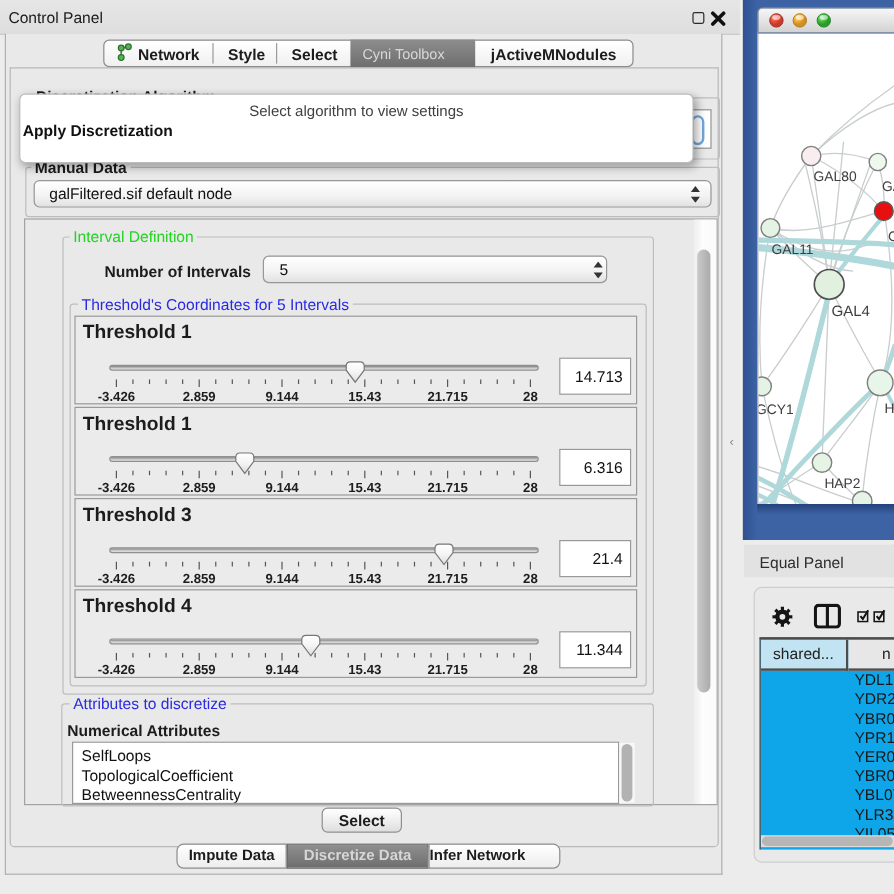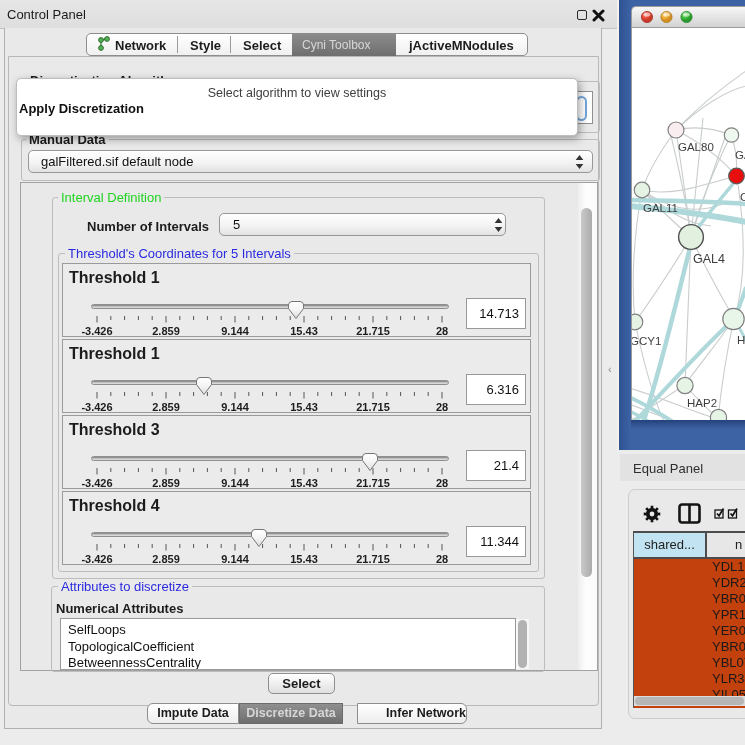--- a/index.html
+++ b/index.html
@@ -281,22 +281,22 @@
 <div class="abs b13" style="left:56px;top:601px">Numerical Attributes</div>
 <div class="abs" style="left:60px;top:618px;width:456px;height:52px;background:#fff;border:1px solid #9a9a9a;box-sizing:border-box;overflow:hidden">
   <div style="font-size:13px;color:#111;padding-left:7px;line-height:16.5px;padding-top:3px">SelfLoops<br>TopologicalCoefficient<br>BetweennessCentrality</div>
 </div>
 <div class="abs" style="left:516px;top:619px;width:13px;height:50px;background:#f7f7f7"></div>
 <div class="abs" style="left:518px;top:620px;width:9px;height:48px;background:#b2b2b2;border-radius:5px"></div>
 
 <div class="abs" style="left:268px;top:673px;width:67px;height:21px;background:linear-gradient(180deg,#ffffff,#ececec 60%,#dedede);border:1px solid #8f8f8f;border-radius:5px;box-sizing:border-box;text-align:center;font-size:13px;font-weight:bold;color:#1c1c1c;line-height:19px">Select</div>
 
 <div class="abs" style="left:147px;top:703px;width:92px;height:21px;background:linear-gradient(180deg,#ffffff,#ededed);border:1px solid #8d8d8d;border-radius:6px 0 0 6px;box-sizing:border-box;text-align:center;font-size:12.5px;font-weight:bold;color:#1c1c1c;line-height:19px">Impute Data</div>
-<div class="abs" style="left:239px;top:703px;width:104px;height:21px;background:linear-gradient(180deg,#8f8f8f,#6e6e6e);border:1px solid #6b6b6b;box-sizing:border-box;text-align:center;font-size:12.5px;font-weight:bold;color:#d6d6d6;line-height:19px">Discretize Data</div>
-<div class="abs" style="left:357px;top:703px;width:110px;height:21px;background:linear-gradient(180deg,#ffffff,#ededed);border:1px solid #8d8d8d;border-radius:0 6px 6px 0;box-sizing:border-box;text-align:right;font-size:12.5px;font-weight:bold;color:#1c1c1c;line-height:19px">Infer Network</div>
+<div class="abs" style="left:239px;top:703px;width:118px;height:21px;background:linear-gradient(180deg,#8f8f8f,#6e6e6e);border:1px solid #6b6b6b;box-sizing:border-box;text-align:center;font-size:12.5px;font-weight:bold;color:#d6d6d6;line-height:19px">Discretize Data</div>
+<div class="abs" style="left:357px;top:703px;width:110px;height:21px;background:linear-gradient(180deg,#ffffff,#ededed);border:1px solid #8d8d8d;border-radius:0 6px 6px 0;box-sizing:border-box;text-align:left;font-size:12.5px;font-weight:bold;color:#1c1c1c;line-height:19px">Infer Network</div>
 
 <div class="abs" style="left:16px;top:78px;width:562px;height:58px;background:#fff;border:1px solid #bdbdbd;border-radius:5px;box-shadow:2px 3px 8px rgba(0,0,0,0.35);box-sizing:border-box">
   <div style="position:absolute;left:0;top:7px;width:100%;text-align:center;font-size:12.5px;color:#404040">Select algorithm to view settings</div>
   <div style="position:absolute;left:2px;top:22px;font-size:13px;font-weight:bold;color:#111">Apply Discretization</div>
 </div>
 
 <div class="abs" style="left:608px;top:363px;font-size:11px;color:#8a8a8a">‹</div>
 
 <div class="abs" style="left:617px;top:0;width:128px;height:450px;background:#f2f1ec"></div>
 <div class="abs" style="left:619px;top:0;width:126px;height:450px;background:linear-gradient(90deg,#2f5290,#3d63a5 12px)"></div>
@@ -409,19 +409,19 @@
  <rect x="1.5" y="1.5" width="20" height="18" rx="2.5" fill="none" stroke="#141414" stroke-width="2.6"></rect>
  <line x1="11.5" y1="1.5" x2="11.5" y2="19.5" stroke="#141414" stroke-width="2.6"></line>
 </svg>
 <svg class="abs" style="left:714px;top:507px" width="26" height="12" viewBox="0 0 26 12">
  <rect x="1" y="3" width="8" height="8" fill="none" stroke="#141414" stroke-width="1.3"></rect>
  <path d="M3 6.5 L5 8.8 L9.5 1.5" fill="none" stroke="#141414" stroke-width="1.7"></path>
  <rect x="14.5" y="3" width="8" height="8" fill="none" stroke="#141414" stroke-width="1.3"></rect>
  <path d="M16.5 6.5 L18.5 8.8 L23 1.5" fill="none" stroke="#141414" stroke-width="1.7"></path>
 </svg>
 
-<div class="abs" style="left:633px;top:531px;width:112px;height:177px;border-top:2px solid #4c4c4c;border-left:1.5px solid #555;box-sizing:border-box;background:#c2410c;overflow:hidden">
+<div class="abs" style="left:633px;top:531px;width:112px;height:177px;border-top:2px solid #4c4c4c;border-left:1.5px solid #555;box-sizing:border-box;background:#0ea5e9;overflow:hidden">
   <div style="position:absolute;left:0;top:0;width:73px;height:26px;background:#c2e4f2;border-right:2px solid #4c4c4c;border-bottom:2px solid #4c4c4c;box-sizing:border-box;text-align:center;font-size:13px;color:#222;line-height:24px">shared...</div>
   <div style="position:absolute;left:73px;top:0;width:39px;height:26px;background:#e7e7e7;border-bottom:2px solid #4c4c4c;box-sizing:border-box;font-size:13px;color:#222;line-height:24px;padding-left:28px">n</div>
   <div style="position:absolute;left:78px;top:26px;font-size:13px;color:#1a1a1a;line-height:16px;white-space:nowrap">YDL19<br>YDR27<br>YBR04<br>YPR14<br>YER05<br>YBR04<br>YBL07<br>YLR34<br>YIL05</div>
   <div style="position:absolute;left:0;top:163px;width:112px;height:10px;background:#dcdcdc"></div>
   <div style="position:absolute;left:1px;top:164px;width:109px;height:8px;background:#b6b6b6;border-radius:4px"></div>
 </div>
 
 </body></html>

